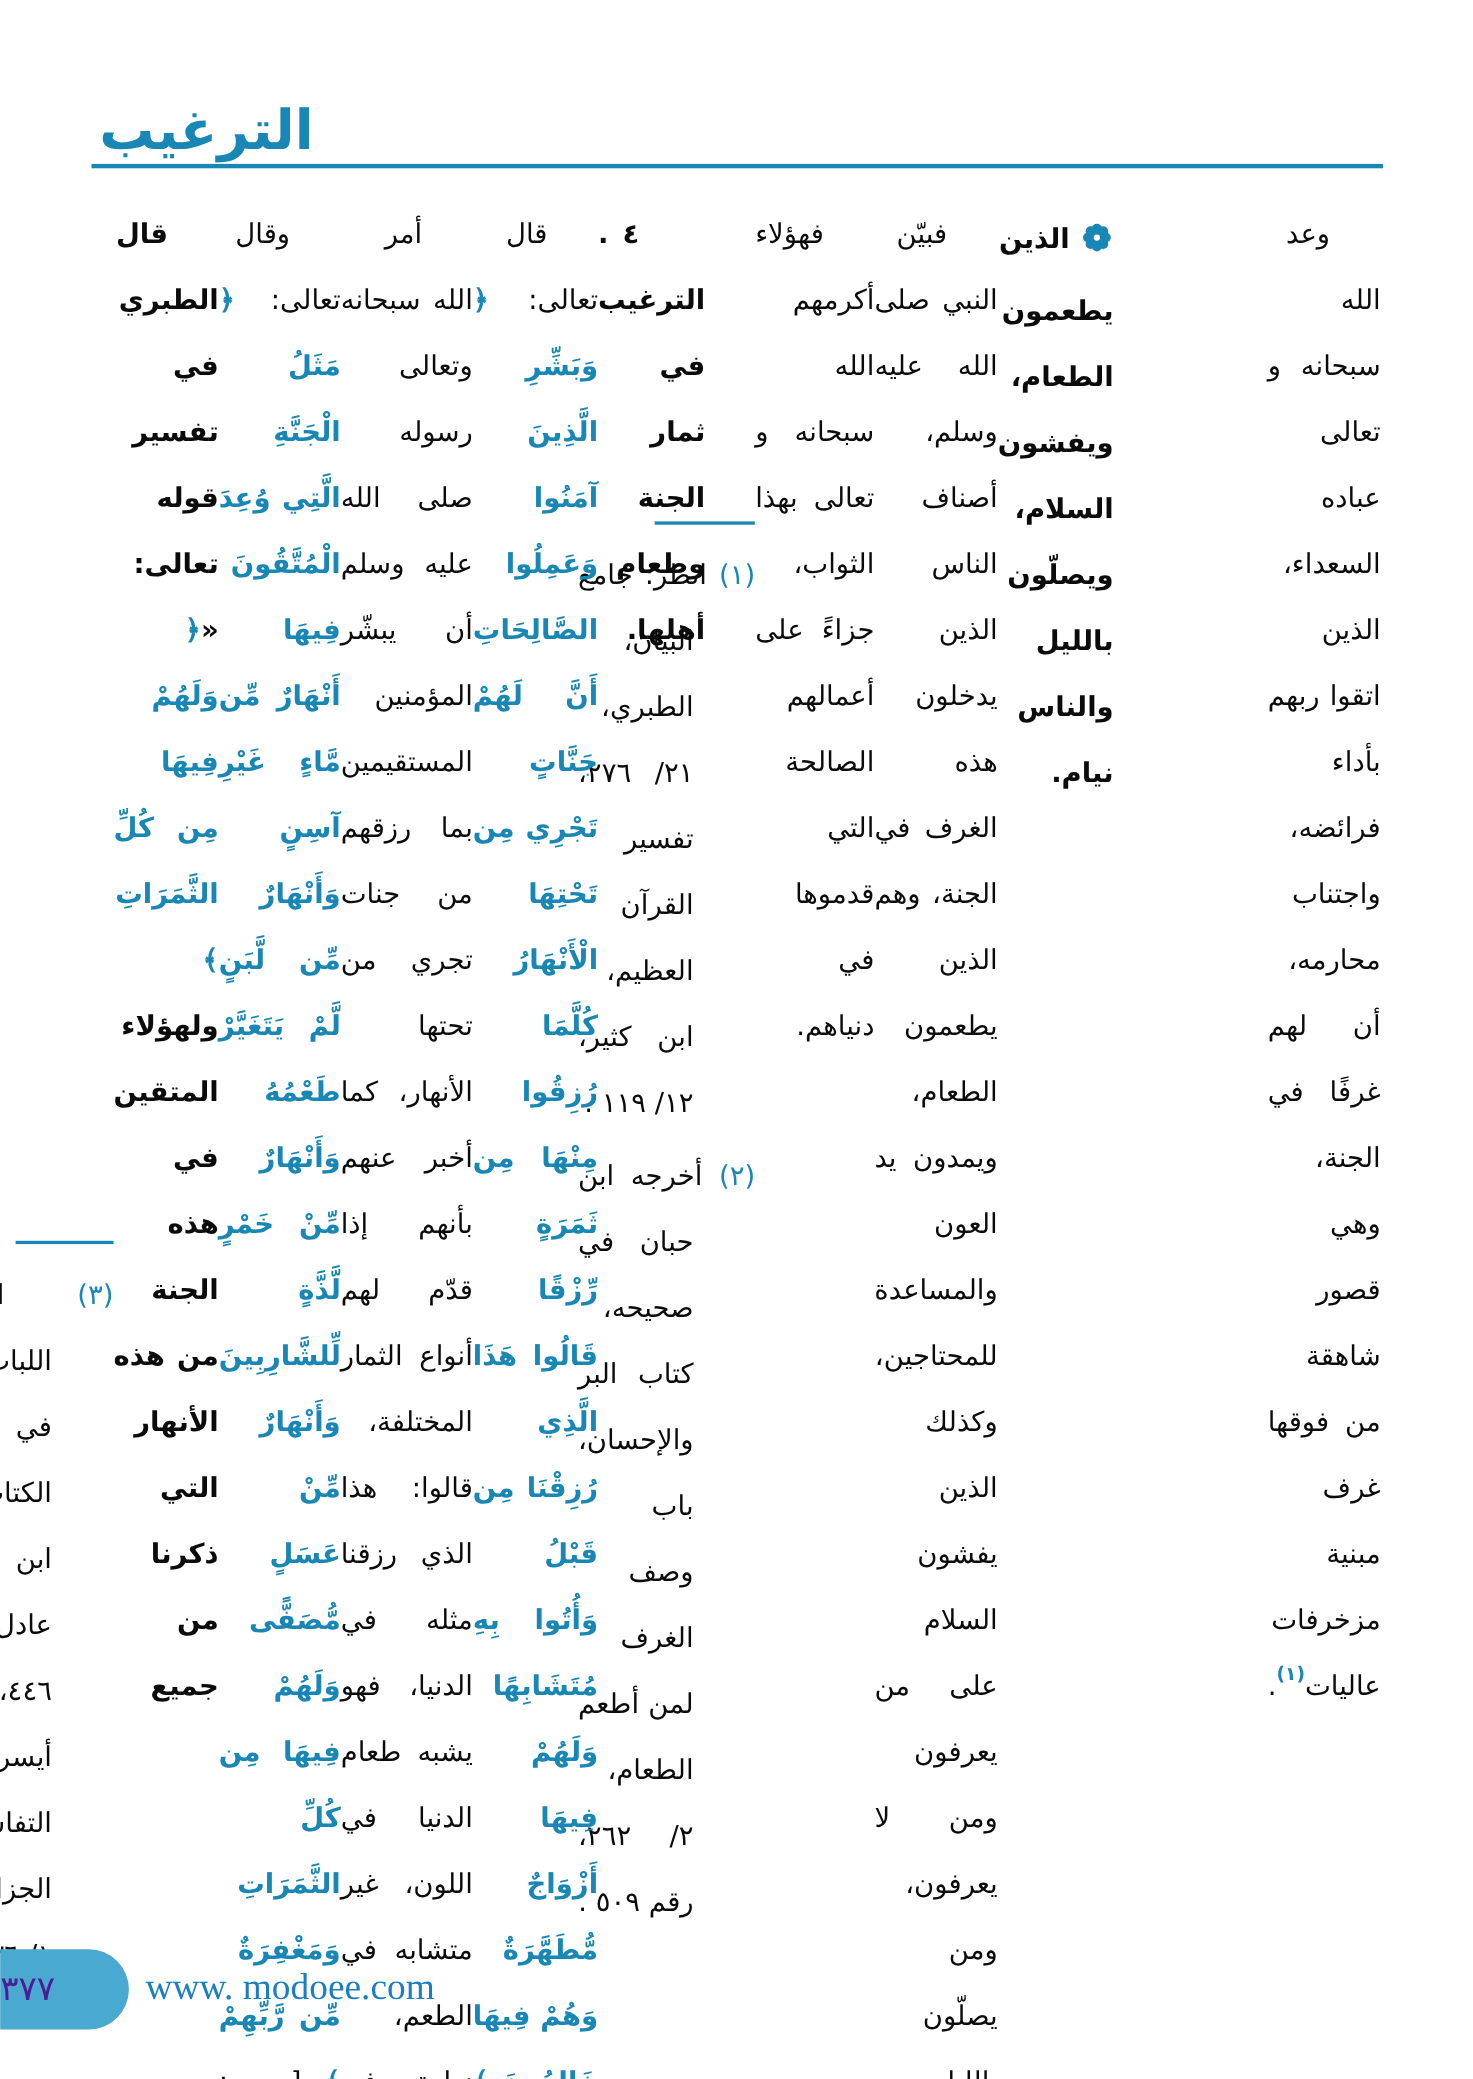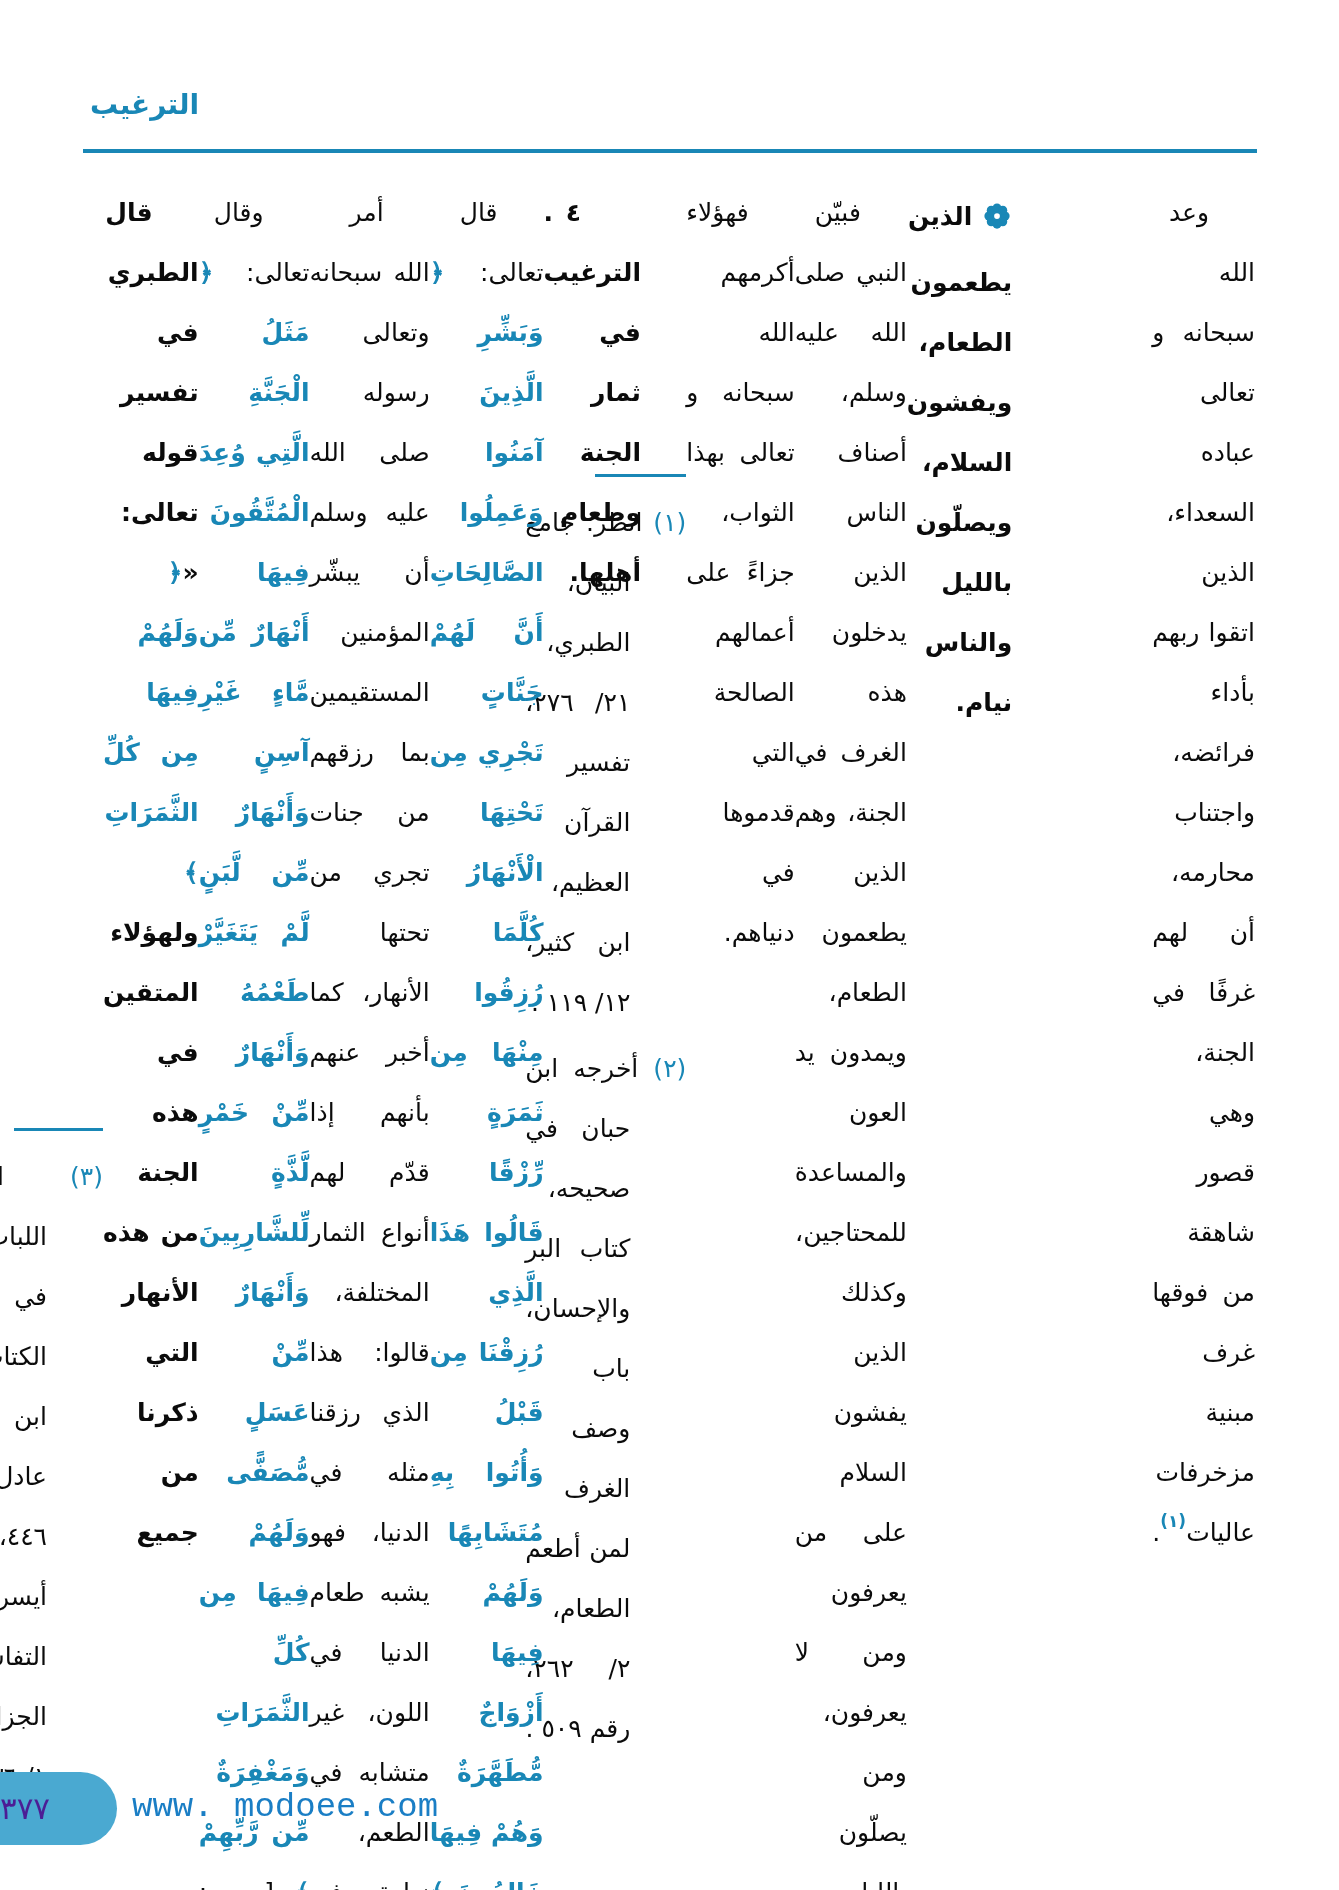--- a/index.html
+++ b/index.html
@@ -4,21 +4,21 @@
 <style>
   html,body{margin:0;padding:0;background:#ffffff;}
   .page{
     position:relative;width:1339px;height:1890px;background:#ffffff;
     overflow:hidden;direction:rtl;
     font-family:"DejaVu Sans",sans-serif;color:#0b0b0b;
   }
   
   .header-title{
     position:absolute;top:88px;left:90px;
-    font-size:28px;font-weight:bold;color:#1987b6;line-height:1.2;
+    font-size:50px;font-weight:bold;color:#1987b6;line-height:1.2;
   }
   .header-rule{
     position:absolute;top:149px;left:83px;width:1174px;height:4px;background:#1987b6;
   }
   
   .content{
     position:absolute;top:183px;right:84px;width:1171px;height:1648px;
     display:flex;gap:26px;align-items:flex-start;
   }
   .column{display:flex;flex-direction:row;}
@@ -49,21 +49,21 @@
   .fn-marker{color:#1987b6;}
   
   .page-badge{
     position:absolute;left:0;top:1772px;width:117px;height:73px;
     background:#4aa9d1;border-radius:0 38px 38px 0;
     color:#4c1d95;font-size:31px;line-height:73px;text-align:left;
   }
   .website{
     position:absolute;left:132px;top:1787px;direction:ltr;
     color:#1a7ec5;font-size:34px;line-height:1.2;
-    font-family:Liberation Mono, monospace;
+    font-family:Liberation Serif, serif;
   }
 </style>
 </head>
 <body>
 
 <div class="page">
 
   <div class="header-title">الترغيب</div>
   <div class="header-rule"></div>
 

